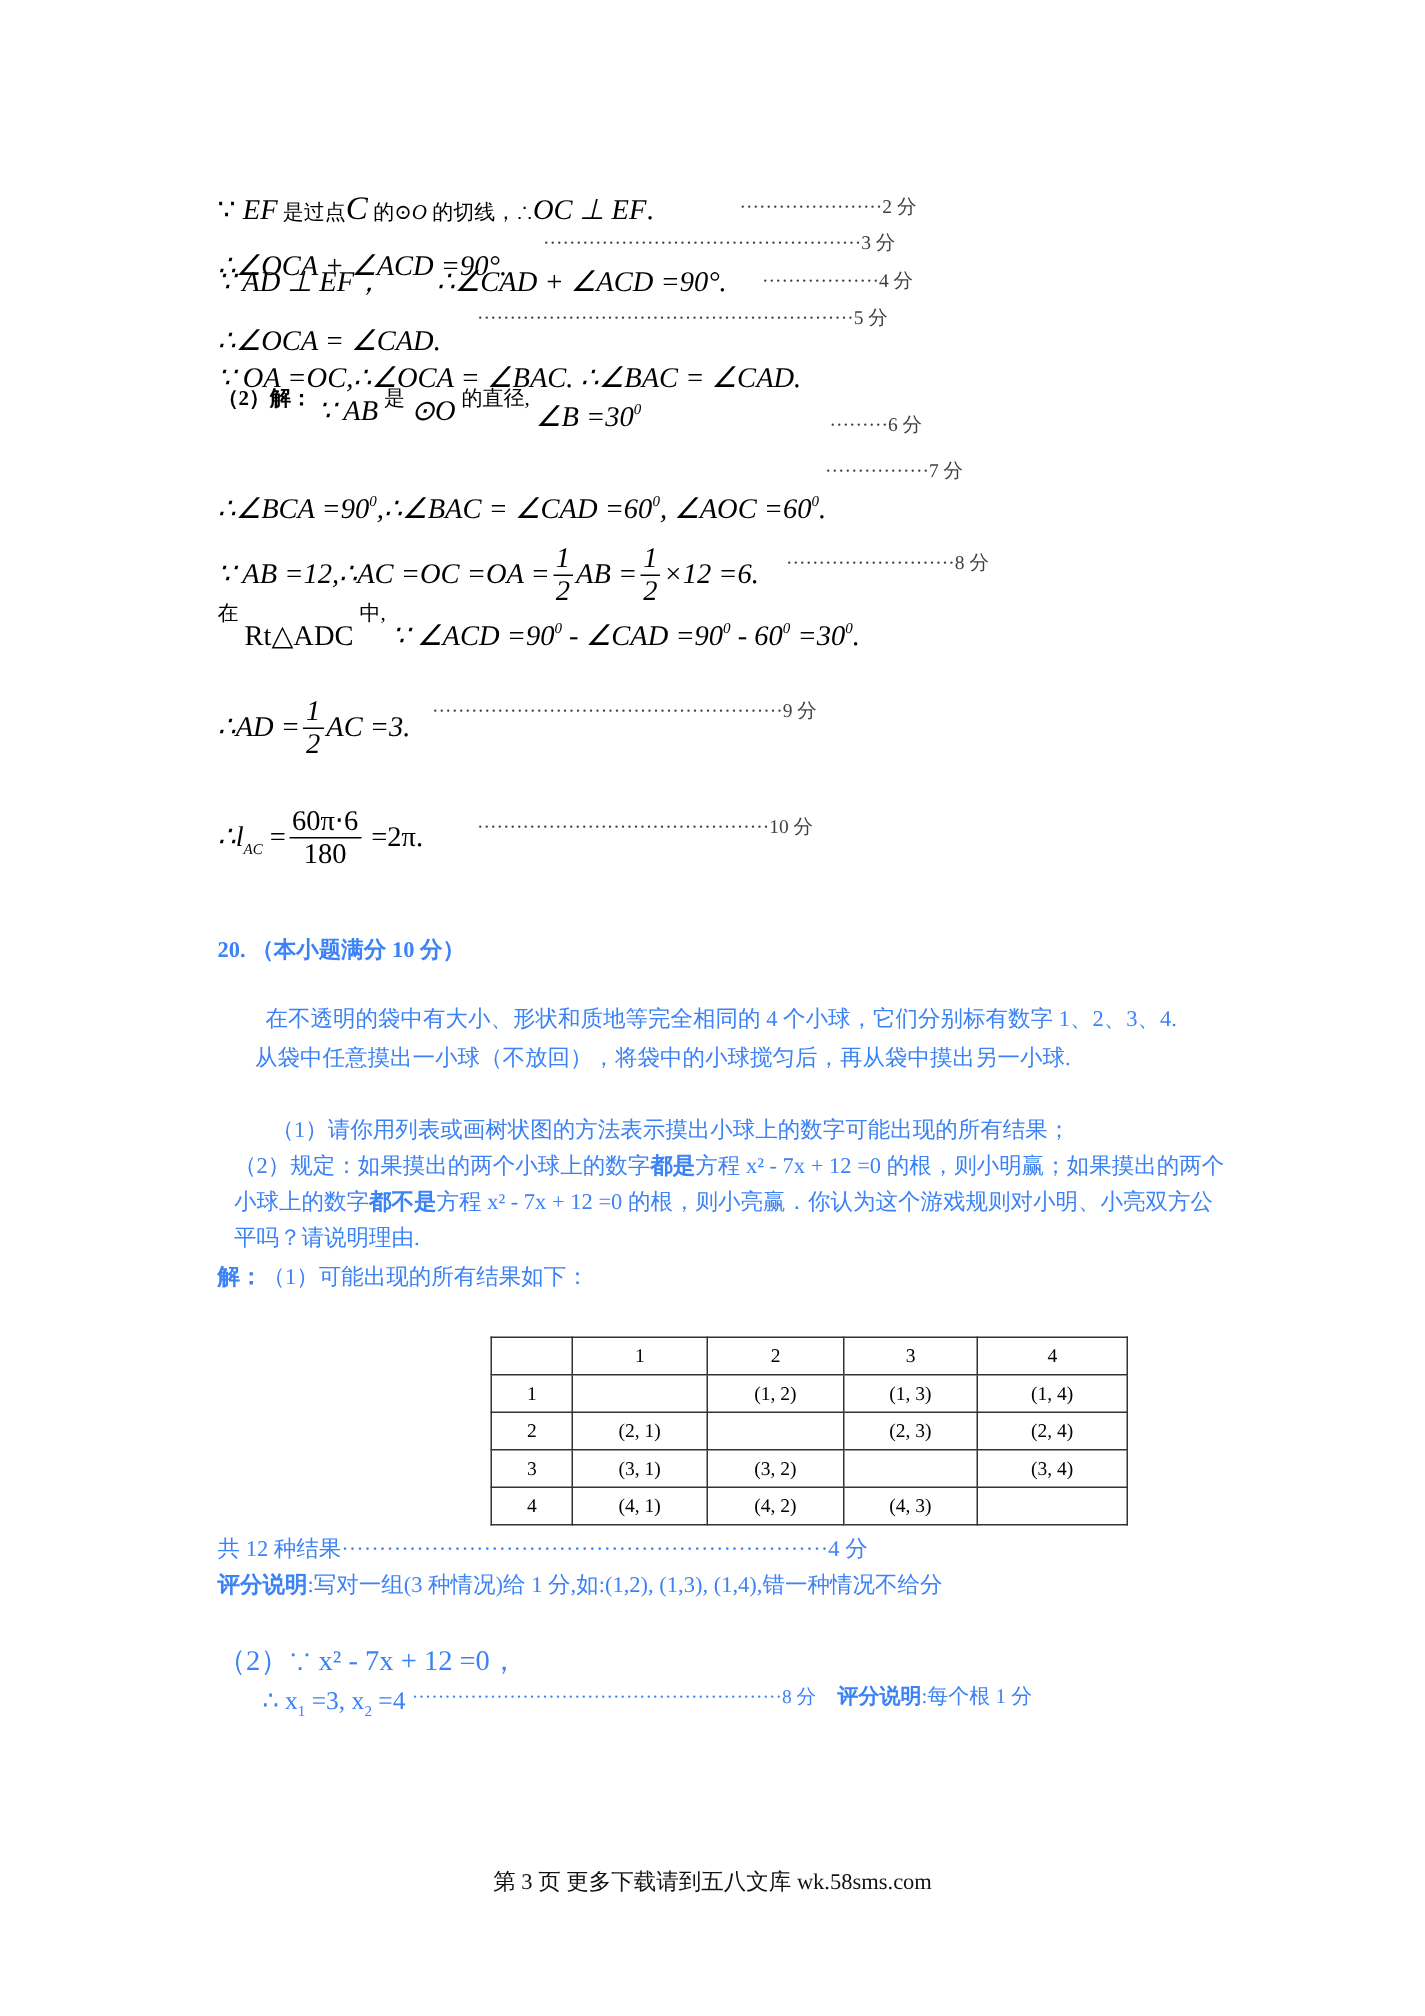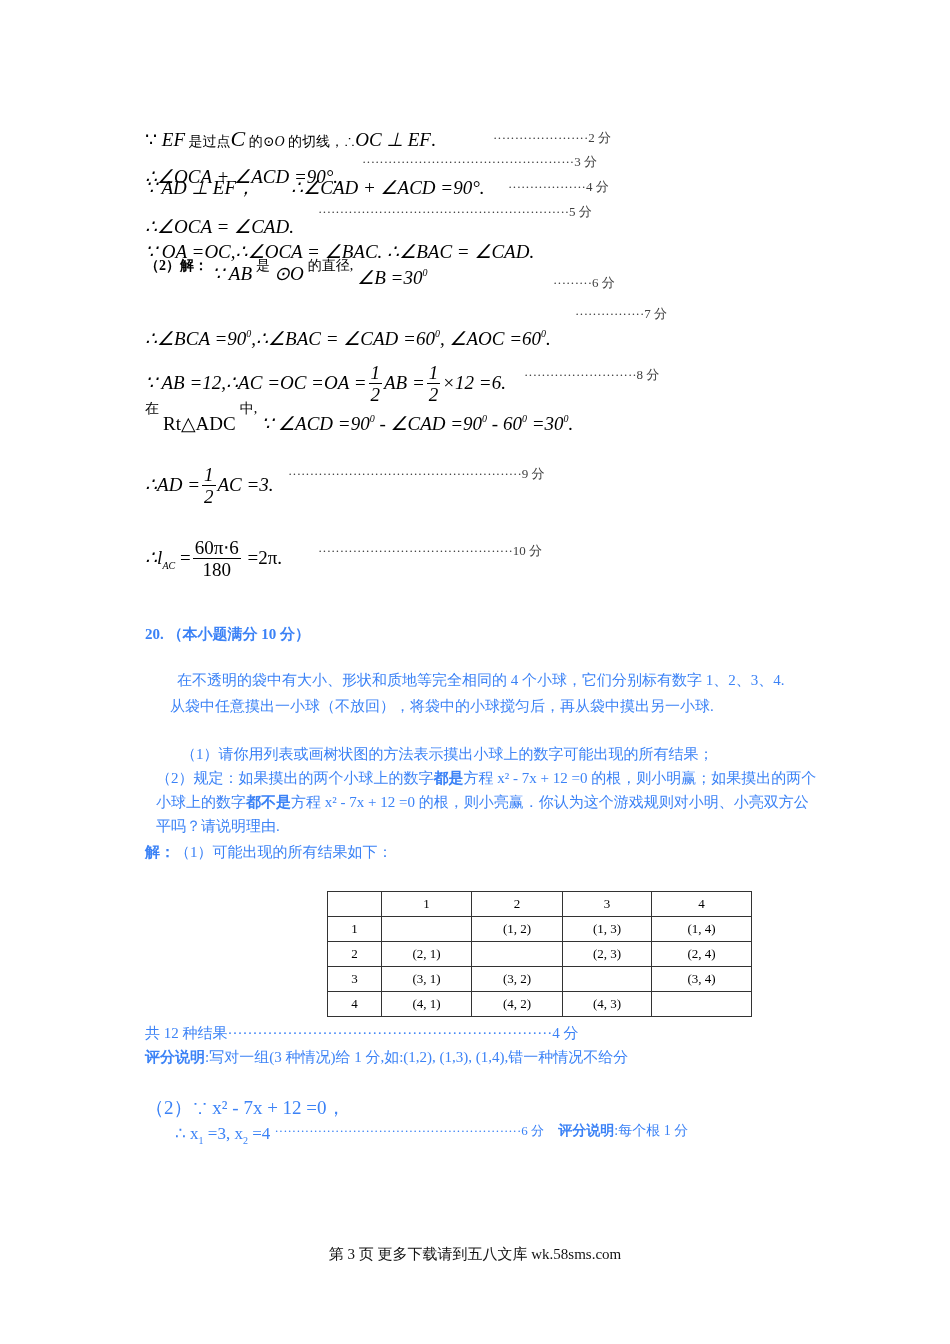--- a/index.html
+++ b/index.html
@@ -49,21 +49,21 @@
   <span class="m mi" style="position:relative;top:10px">∵ AB</span>
   <span class="cn">是</span>
   <span class="m mi" style="position:relative;top:10px">⊙O</span>
   <span class="cn">的直径,</span>
   <span class="m mi" style="position:relative;top:14px"><span>∠B =30</span><span class="sup">0</span></span>
 </div>
 
 <div class="line m mi" style="top:312px;">
   <span>∴∠BCA =90</span><span class="sup">0</span><span>,∴∠BAC = ∠CAD =60</span><span class="sup">0</span><span>, ∠AOC =60</span><span class="sup">0</span><span>.</span>
 </div>
-<div class="pts" style="left:575px;top:305px;">················7 分</div>
+<div class="pts" style="left:550px;top:305px;">················7 分</div>
 
 <div class="line m mi" style="top:348px;">
   <span>∵ AB =12,∴AC =OC =OA =</span><span class="frac"><span class="num">1</span><span class="den">2</span></span><span>AB =</span><span class="frac"><span class="num">1</span><span class="den">2</span></span><span>×12 =6.</span>
 </div>
 <div class="pts" style="left:524px;top:366px;">··························8 分</div>
 
 <div class="line" style="top:400px;">
   <span class="cn" style="vertical-align:top">在</span>
   <span class="m" style="position:relative;top:12px"><span>Rt△ADC</span></span>
   <span class="cn" style="vertical-align:top">中,</span>
@@ -132,17 +132,17 @@
   </table>
 
 <div class="para" style="top:1021px;">共 12 种结果·································································4 分</div>
 <div class="para" style="top:1045px;">
   <span class="bold">评分说明</span><span>:写对一组(3 种情况)给 1 分,如:(1,2), (1,3), (1,4),错一种情况不给分</span>
 </div>
 
 <div class="para" style="top:1096px;font-size:19px;">（2）∵ x² - 7x + 12 =0，</div>
 <div class="para" style="top:1122px;left:175px;width:640px;font-size:17px;">
   <span>∴ x</span><span class="sub">1</span><span> =3, x</span><span class="sub">2</span><span> =4</span>
-  <span style="font-size:13px;position:relative;top:-4px">·························································6 分</span>
+  <span style="font-size:13px;position:relative;top:-4px">·························································8 分</span>
   <span style="font-size:14px;margin-left:10px;position:relative;top:-4px"><span class="bold">评分说明</span><span>:每个根 1 分</span></span>
 </div>
 
 <div class="footer">第 3 页 更多下载请到五八文库 wk.58sms.com</div>
 
 </body></html>

